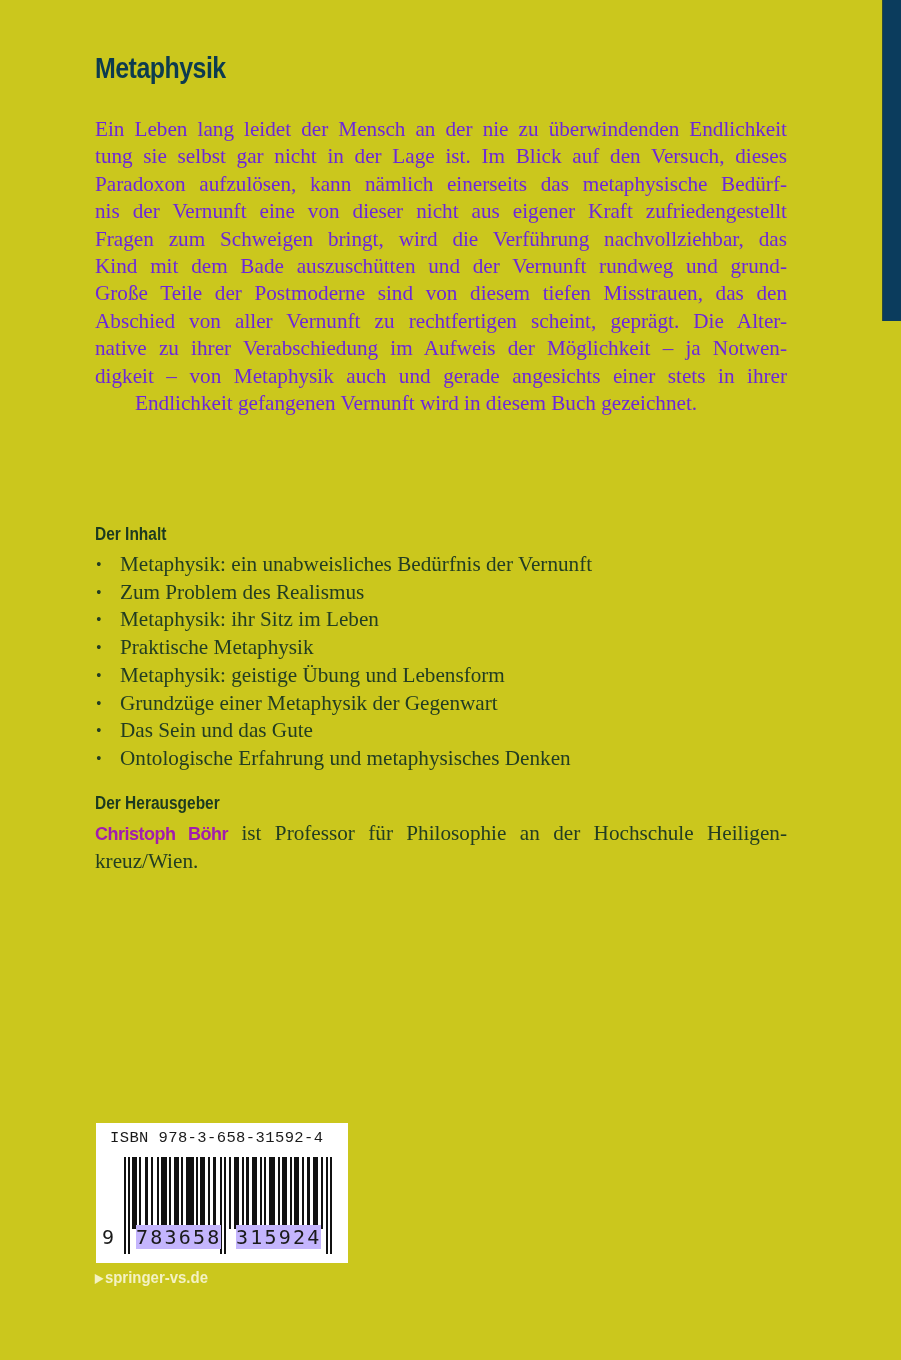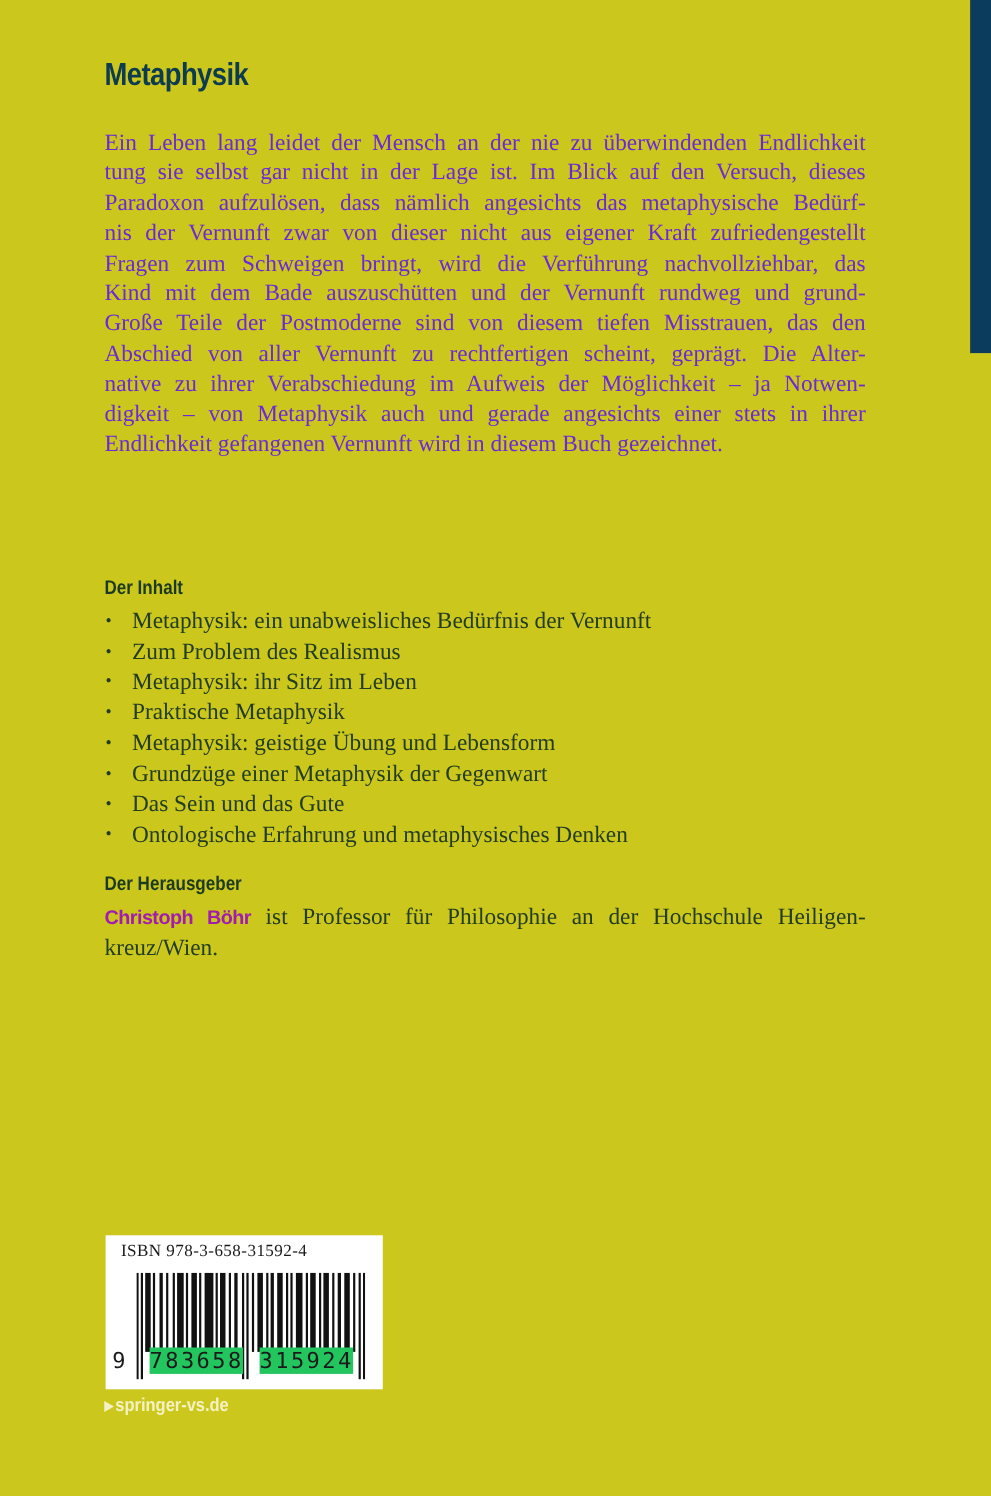--- a/index.html
+++ b/index.html
@@ -22,21 +22,21 @@
     white-space: nowrap;
   }
   .para {
     position: absolute; left: 95px; top: 116px; width: 692px;
     font-family: "Liberation Serif", serif;
     font-size: 21.2px; line-height: 27.4px;
     text-align: justify; hyphens: manual;
     color: #6d28d9;
   }
   .para .line { display: block; text-align: justify; text-align-last: justify; white-space: nowrap; }
-  .para .line.last { text-align-last: left; }
+  .para .line.last { text-align-last: left; margin-left: 40px; }
   .heading {
     position: absolute; left: 95px;
     font-family: "Liberation Sans", sans-serif;
     font-weight: bold; font-size: 18px;
     color: #1c3a20; transform: scaleX(0.86); transform-origin: left top;
     white-space: nowrap;
   }
   .h-inhalt { top: 524px; }
   .h-heraus { top: 793px; }
   .toc {
@@ -61,30 +61,30 @@
   .bio .name {
     font-family: "Liberation Sans", sans-serif; font-weight: bold;
     font-size: 18px; letter-spacing: -0.5px; color: #a21caf;
   }
   .barcode-box {
     position: absolute; left: 96px; top: 1123px; width: 252px; height: 140px;
     background: #ffffff;
   }
   .isbn-text {
     position: absolute; left: 14px; top: 6px;
-    font-family: Liberation Serif, serif; font-size: 15.5px;
+    font-family: Liberation Mono, monospace; font-size: 15.5px;
     color: #1a1a1a; letter-spacing: 0.4px; white-space: nowrap;
   }
   .bars {
     position: absolute; left: 28px; top: 34px; width: 208px; height: 97px;
   }
   .barcode-digits {
     position: absolute; top: 102px;
     font-family: "DejaVu Sans Mono", monospace; font-size: 20px;
-    color: #1a1a1a; background: #22c55e; white-space: nowrap;
+    color: #1a1a1a; background: #c4b5fd; white-space: nowrap;
     letter-spacing: 2.2px;
   }
   .d-first { left: 6px; background: transparent; }
   .d-left { left: 40px; }
   .d-right { left: 140px; }
   .publisher {
     position: absolute; left: 95px; top: 1268px;
     font-family: "Liberation Sans", sans-serif; font-weight: bold;
     font-size: 17px; color: #f4f2c4; white-space: nowrap;
     transform: scaleX(0.88); transform-origin: left top;
@@ -94,22 +94,22 @@
 </head>
 <body>
 
 <div class="spine-bar"></div>
 
 <div class="title">Metaphysik</div>
 
 <div class="para">
   <span class="line">Ein Leben lang leidet der Mensch an der nie zu überwindenden Endlichkeit</span>
   <span class="line">tung sie selbst gar nicht in der Lage ist. Im Blick auf den Versuch, dieses</span>
-  <span class="line">Paradoxon aufzulösen, dass nämlich angesichts das metaphysische Bedürf-</span>
-  <span class="line">nis der Vernunft zwar von dieser nicht aus eigener Kraft zufriedengestellt</span>
+  <span class="line">Paradoxon aufzulösen, kann nämlich einerseits das metaphysische Bedürf-</span>
+  <span class="line">nis der Vernunft eine von dieser nicht aus eigener Kraft zufriedengestellt</span>
   <span class="line">Fragen zum Schweigen bringt, wird die Verführung nachvollziehbar, das</span>
   <span class="line">Kind mit dem Bade auszuschütten und der Vernunft rundweg und grund-</span>
   <span class="line">Große Teile der Postmoderne sind von diesem tiefen Misstrauen, das den</span>
   <span class="line">Abschied von aller Vernunft zu rechtfertigen scheint, geprägt. Die Alter-</span>
   <span class="line">native zu ihrer Verabschiedung im Aufweis der Möglichkeit – ja Notwen-</span>
   <span class="line">digkeit – von Metaphysik auch und gerade angesichts einer stets in ihrer</span>
   <span class="line last">Endlichkeit gefangenen Vernunft wird in diesem Buch gezeichnet.</span>
 </div>
 
 <div class="heading h-inhalt">Der Inhalt</div>

